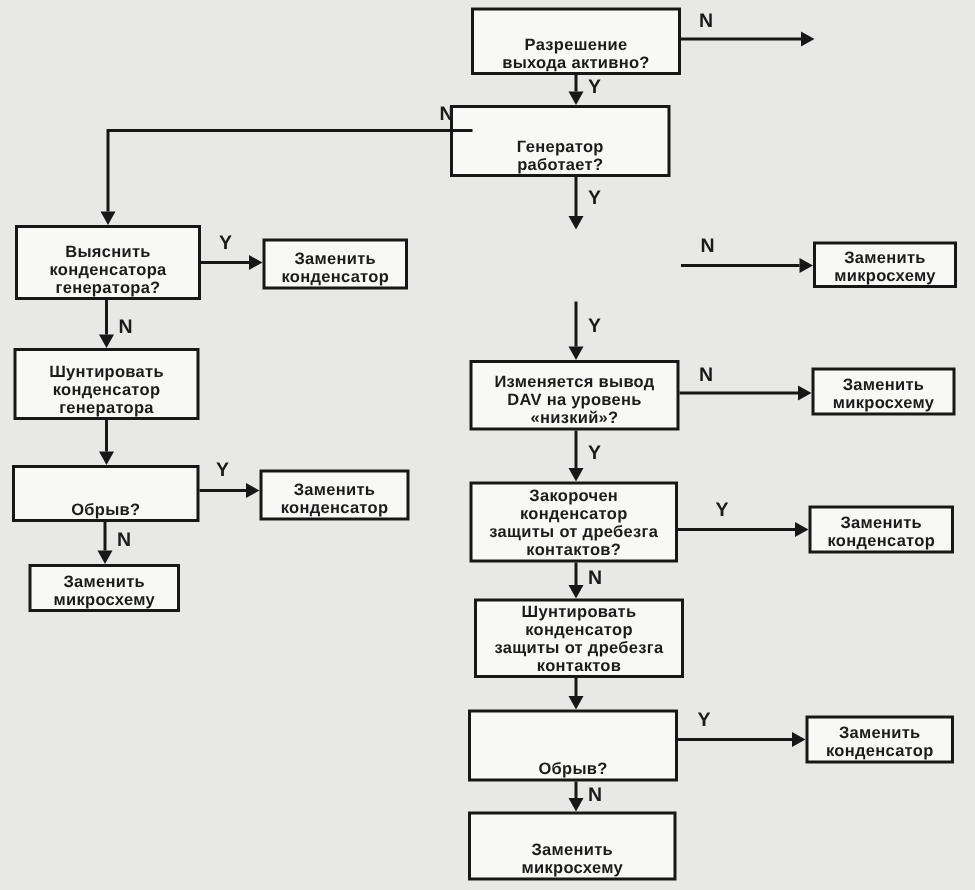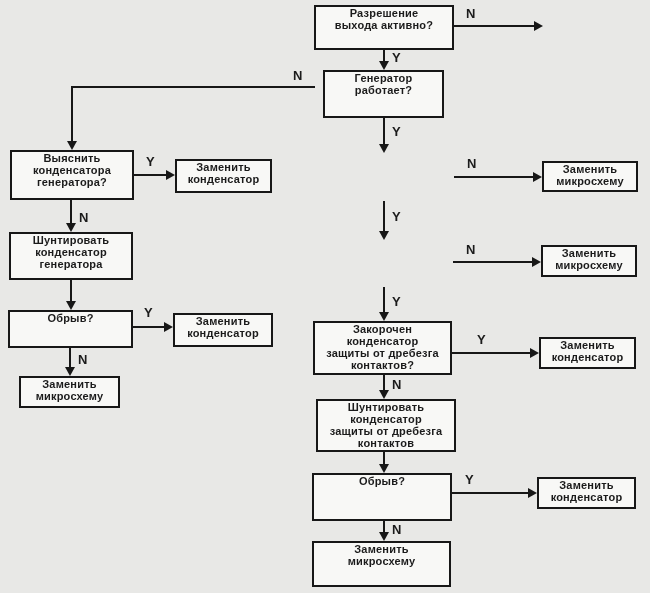--- a/index.html
+++ b/index.html
@@ -4,21 +4,21 @@
 <style>
   html,body{margin:0;padding:0;background:#e8e8e6;}
   .stage{
     position:relative;width:650px;height:593px;overflow:hidden;
     background:#e8e8e6;
     font-family:"Liberation Sans","DejaVu Sans",sans-serif;
   }
   .node{
     position:absolute;box-sizing:border-box;
     background:#f8f8f6;border:2px solid #171717;
-    display:flex;align-items:flex-start;justify-content:center;
+    display:flex;align-items:flex-end;justify-content:center;
   }
   .txt{
     white-space:pre-line;text-align:center;
     font-size:11px;font-weight:bold;line-height:12px;color:#1b1b1b;
     letter-spacing:.2px;
   }
   .hline{position:absolute;height:2px;background:#171717;}
   .vline{position:absolute;width:2px;background:#171717;}
   .arr-r{
     position:absolute;width:0;height:0;
@@ -36,27 +36,32 @@
 </style>
 </head>
 <body>
 
 <div class="stage">
 
   <div class="node" style="left:314px;top:5px;width:140px;height:45px">
     <span class="txt">Разрешение
 выхода активно?</span>
   </div>
-  <div class="node" style="left:323px;top:70px;width:121px;height:48px">
+  <div class="node" style="left:300px;top:70px;width:147px;height:48px">
     <span class="txt">Генератор
 работает?</span>
   </div>
   <div class="node" style="left:542px;top:161px;width:96px;height:31px">
     <span class="txt">Заменить
 микросхему</span>
+  </div>
+  <div class="node" style="left:313px;top:240px;width:140px;height:47px">
+    <span class="txt">Изменяется вывод
+DAV на уровень
+«низкий»?</span>
   </div>
   <div class="node" style="left:541px;top:245px;width:96px;height:32px">
     <span class="txt">Заменить
 микросхему</span>
   </div>
   <div class="node" style="left:313px;top:321px;width:139px;height:54px">
     <span class="txt">Закорочен
 конденсатор
 защиты от дребезга
 контактов?</span>

